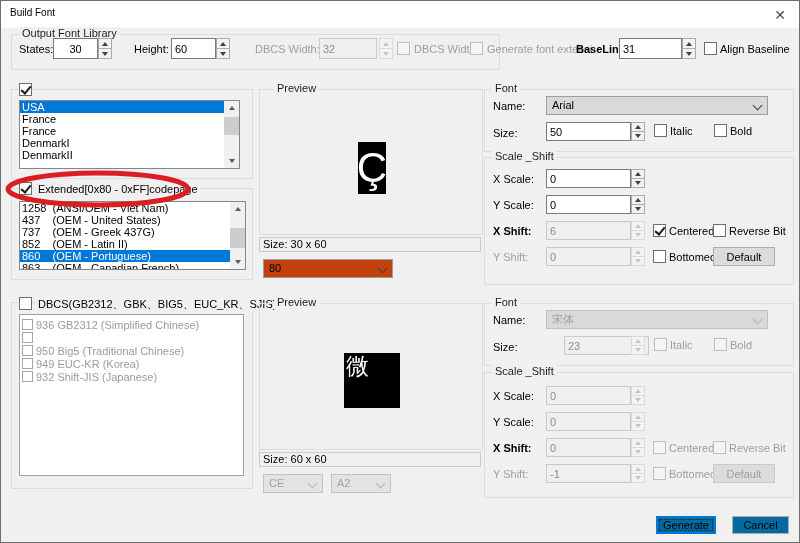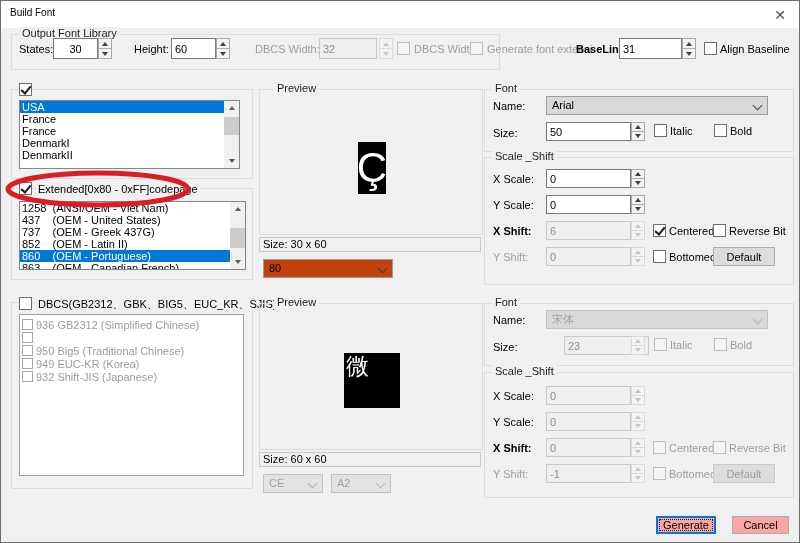--- a/index.html
+++ b/index.html
@@ -32,21 +32,21 @@
   .sarrow.up{top:0;}.sarrow.down{bottom:0;}
   .thumb{position:absolute;left:0;width:15px;background:#cdcdcd;}
   .crow{display:flex;align-items:center;height:13px;font-size:11px;color:#9b9b9b;white-space:nowrap;}
   .ccb{width:11px;height:11px;box-sizing:border-box;border:1px solid #a6a6a6;background:#fff;margin:0 3px 0 2px;flex:0 0 auto;}
   .combo{position:absolute;box-sizing:border-box;background:#d9d9d9;border:1px solid #9e9e9e;font-size:11px;line-height:17px;padding:0 5px;color:#000;overflow:hidden;white-space:nowrap;}
   .combo.disabled{background:#e3e3e3;border-color:#c2c2c2;color:#a2a2a2;}
   .chev{position:absolute;right:6px;top:5px;width:6px;height:6px;border-right:1px solid #3f3f3f;border-bottom:1px solid #3f3f3f;transform:rotate(45deg);}
   .combo.disabled .chev{border-color:#b3b3b3;}
   .pbox{position:absolute;background:#000;color:#fff;}
   .strip{position:absolute;box-sizing:border-box;border:1px solid #c9c9c9;background:#f0f0f0;font-size:11px;line-height:13px;padding-left:3px;color:#000;}
-  .btn{position:absolute;box-sizing:border-box;background:#fca5a5;border:1px solid #adadad;font-size:11px;text-align:center;color:#000;display:flex;align-items:center;justify-content:center;cursor:pointer;}
+  .btn{position:absolute;box-sizing:border-box;background:#0369a1;border:1px solid #adadad;font-size:11px;text-align:center;color:#000;display:flex;align-items:center;justify-content:center;cursor:pointer;}
   .btn.primary{border:2px solid #0078d7;outline:1px dotted #222;outline-offset:-4px;}
   .btn.disabled{background:#dcdcdc;border-color:#cacaca;color:#9e9e9e;cursor:default;}
   .annot{position:absolute;pointer-events:none;}
   .glyph-ascii{display:flex;align-items:center;justify-content:center;font-size:42px;line-height:48px;}
   .glyph-dbcs{font-size:23px;line-height:25px;padding:1px 0 0 2px;}
 </style>
 </head>
 <body>
 
 <div class="dialog">

